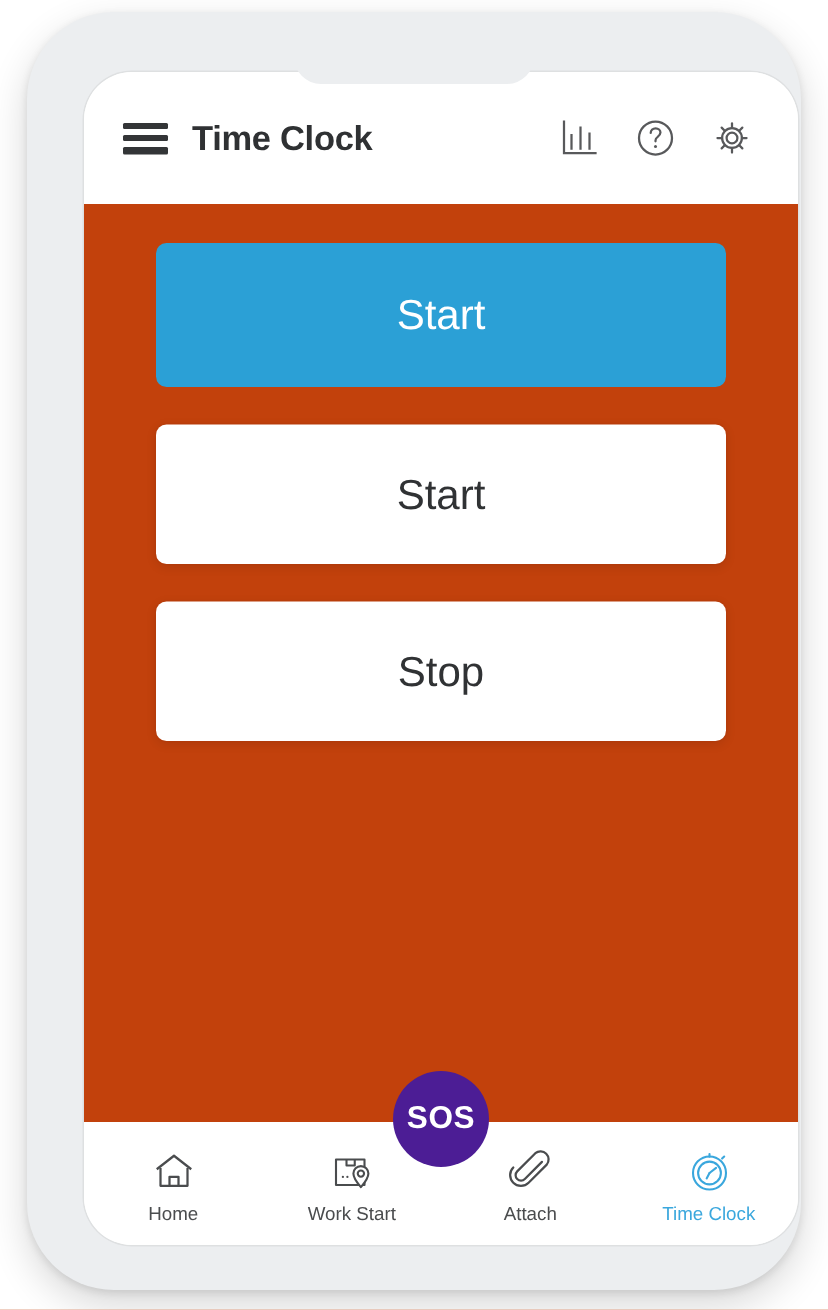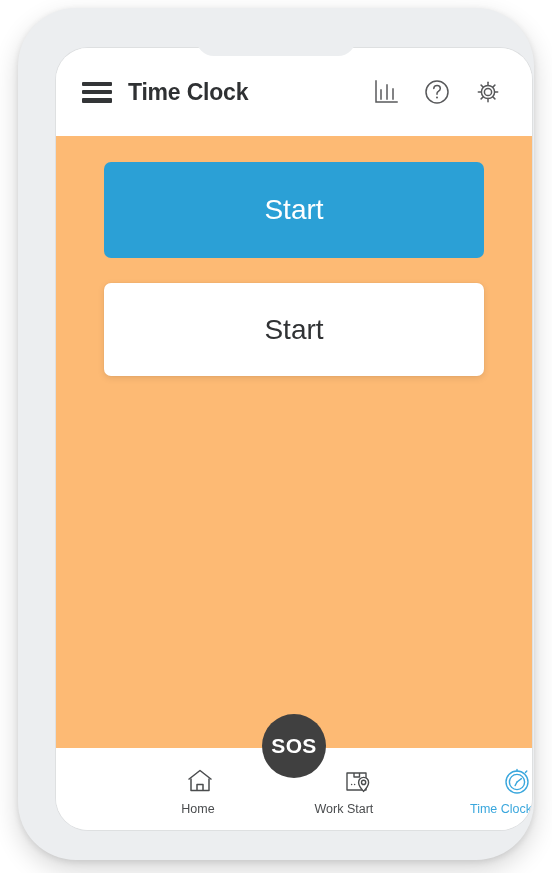--- a/index.html
+++ b/index.html
@@ -110,21 +110,21 @@
   }
   .hdr-icon svg { display: block; }
 
   
   .content {
     position: absolute;
     left: 0;
     top: 88px;
     right: 0;
     bottom: 82px;
-    background: #fdba74;
+    background: #c2410c;
     padding: 26px 48px 0 48px;
     box-sizing: border-box;
   }
   .clock-btn {
     width: 100%;
     box-sizing: border-box;
     border-radius: 7px;
     text-align: center;
     cursor: pointer;
     user-select: none;
@@ -168,21 +168,21 @@
     position: absolute;
     left: 50%;
     transform: translateX(-50%);
     bottom: 52px;
     z-index: 30;
   }
   .sos-btn {
     width: 64px;
     height: 64px;
     border-radius: 50%;
-    background: #404040;
+    background: #4c1d95;
     color: #ffffff;
     display: flex;
     align-items: center;
     justify-content: center;
     font-size: 21px;
     font-weight: bold;
     letter-spacing: 0.4px;
     cursor: pointer;
     border: none;
     font-family: "Liberation Sans", sans-serif;
@@ -197,21 +197,21 @@
     height: 82px;
     background: #ffffff;
     display: flex;
     align-items: center;
     z-index: 20;
   }
   .nav-item {
     flex: 1;
     display: flex;
     flex-direction: column;
-    align-items: flex-end;
+    align-items: center;
     justify-content: center;
     gap: 6px;
     cursor: pointer;
     padding-top: 4px;
   }
   .nav-ico {
     width: 30px;
     height: 30px;
     display: flex;
     align-items: center;
@@ -282,20 +282,23 @@
       <div class="content">
 
         <button class="clock-btn btn-start">
           <span class="b-title">Start</span>
         </button>
 
         <button class="clock-btn btn-plain">
           <span>Start</span>
         </button>
 
+        <button class="clock-btn btn-plain">
+          <span>Stop</span>
+        </button>
 
       </div>
 
       <div class="sos-wrap">
         <button class="sos-btn">
           <span>SOS</span>
         </button>
       </div>
 
       <div class="bottom-nav">
@@ -318,20 +321,29 @@
               <path d="M11 7 V11 H16.5 V7"></path>
               <circle cx="8.6" cy="18.6" r="0.75" fill="#4a4c4e" stroke="none"></circle>
               <circle cx="11.6" cy="18.6" r="0.75" fill="#4a4c4e" stroke="none"></circle>
               <path d="M20.6 11.4 a5 5 0 0 1 5 5 c0 3.4-5 9-5 9 s-5-5.6-5-9 a5 5 0 0 1 5-5 Z" fill="#ffffff"></path>
               <circle cx="20.6" cy="16.4" r="2.1" fill="#ffffff"></circle>
             </svg>
           </span>
           <span class="nav-label">Work Start</span>
         </div>
 
+        <div class="nav-item">
+          <span class="nav-ico">
+            <svg viewBox="0 0 30 30" width="30" height="30" fill="none" stroke="#4a4c4e" stroke-width="1.5" stroke-linecap="round" stroke-linejoin="round">
+              <path d="M22.3 8.6 L10.9 20.0 a3.6 3.6 0 0 1-5.1-5.1 L17.9 2.8 a5.4 5.4 0 0 1 7.6 7.6
+                       L13.4 22.5 a7.2 7.2 0 0 1-10.2-10.2"></path>
+            </svg>
+          </span>
+          <span class="nav-label">Attach</span>
+        </div>
 
         <div class="nav-item active">
           <span class="nav-ico">
             <svg viewBox="0 0 30 30" width="30" height="30" fill="none" stroke="#3aa7dd" stroke-width="1.4" stroke-linecap="round">
               <circle cx="15" cy="16" r="11"></circle>
               <circle cx="15" cy="16" r="7.6"></circle>
               <path d="M15 16 L19.4 12.6"></path>
               <path d="M15 16 L13.1 19.6"></path>
               <line x1="15" y1="3.4" x2="15" y2="5.2"></line>
               <line x1="23.4" y1="6.4" x2="24.8" y2="5.0"></line>

